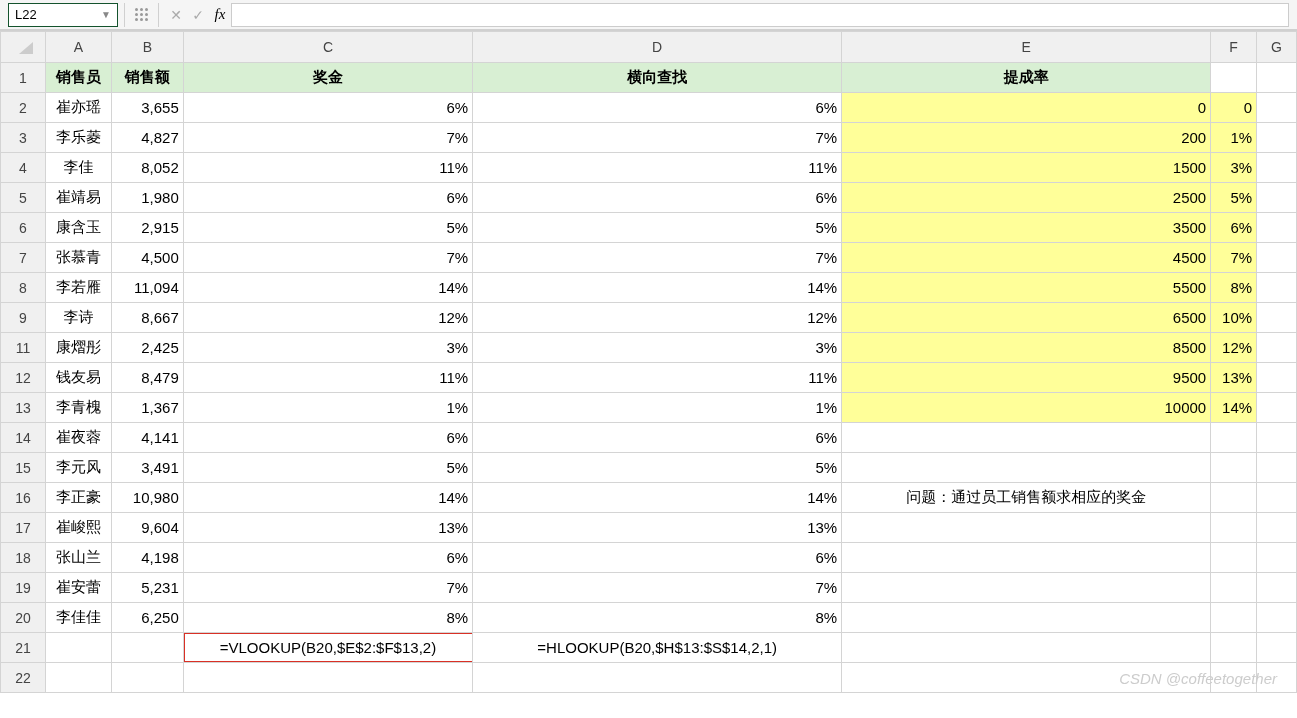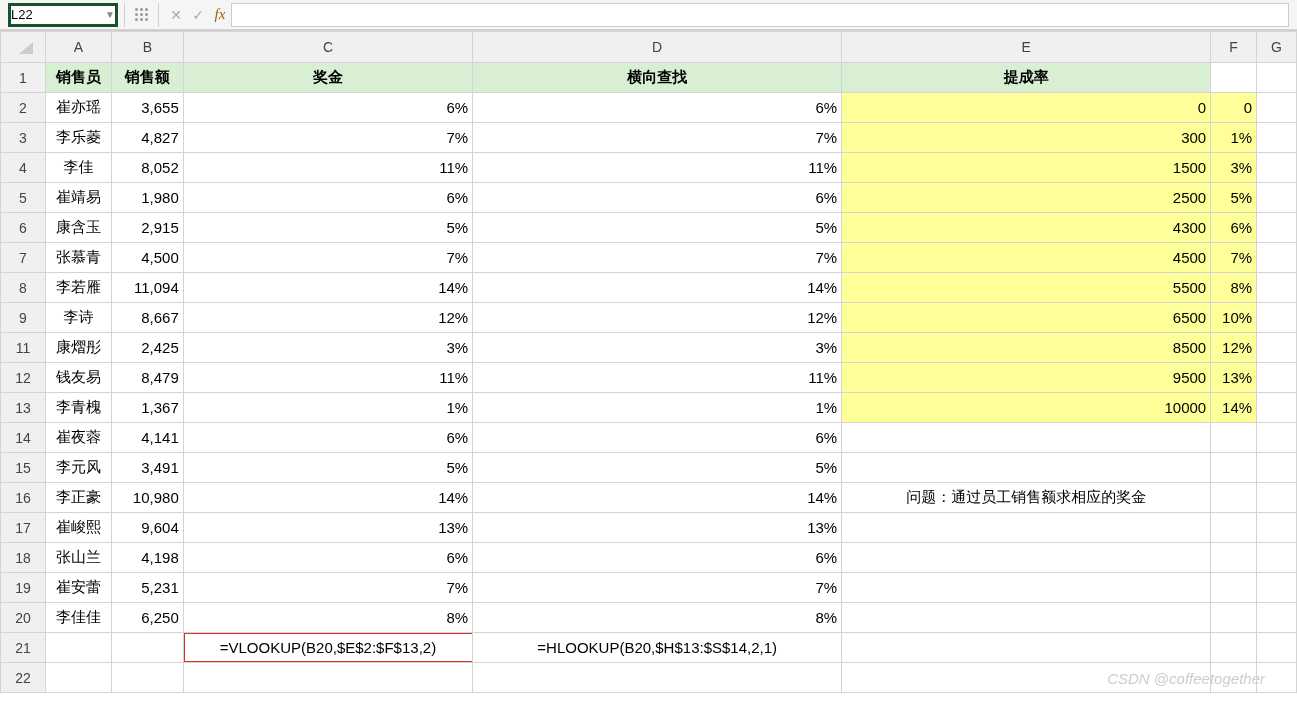--- a/index.html
+++ b/index.html
@@ -1,24 +1,24 @@
 <!DOCTYPE html>
 <html><head>
 <meta charset="utf-8">
 <style>
 * { box-sizing: border-box; margin: 0; padding: 0; }
 body { font-family: "Microsoft YaHei", Arial, sans-serif; font-size: 14px; background: #fff; }
 .formula-bar { display: flex; align-items: center; height: 30px; border-bottom: 1px solid #d0d0d0; background: #f5f5f5; }
-.name-box { width: 110px; height: 24px; background: #fff; border: 3px solid #14532d; margin-left: 8px; display: flex; align-items: center; padding: 0 0; font-size: 13px; }
+.name-box { width: 110px; height: 24px; background: #fff; border: 1px solid #14532d; margin-left: 8px; display: flex; align-items: center; padding: 0 6px; font-size: 13px; }
 .name-box .dd { margin-left: auto; color: #888; font-size: 10px; }
 .fb-divider { width: 1px; height: 24px; background: #d0d0d0; margin: 0 6px; }
 .fb-dots { display: grid; grid-template-columns: repeat(3,3px); grid-template-rows: repeat(3,3px); gap: 2px; padding: 4px; }
 .fb-dots span { width: 3px; height: 3px; background: #999; border-radius: 50%; }
 .fb-btn { width: 22px; height: 24px; display: flex; align-items: center; justify-content: center; color: #aaa; font-size: 14px; cursor: pointer; }
-.fb-fx { font-style: italic; font-family: serif; color: #a16207; font-size: 15px; }
+.fb-fx { font-style: italic; font-family: serif; color: #000000; font-size: 15px; }
 .fb-input { flex: 1; height: 24px; background: #fff; border: 1px solid #ccc; margin-right: 8px; padding: 0 6px; font-size: 13px; }
 
 .grid-area { border-top: 1px solid #d0d0d0; }
 table { border-collapse: collapse; table-layout: fixed; }
 th, td { border: 1px solid #d4d4d4; height: 30px; padding: 0 4px; overflow: hidden; white-space: nowrap; }
 td { font-size: 15px; }
 .col-hdr { background: #f0f0f0; font-weight: normal; text-align: center; font-size: 14px; color: #444; }
 .row-hdr { background: #f0f0f0; font-weight: normal; text-align: center; font-size: 14px; color: #444; width: 36px; }
 .corner { background: #f0f0f0; width: 36px; }
 .corner svg { display: block; }
@@ -27,21 +27,21 @@
 .col-C { width: 290px; }
 .col-D { width: 370px; }
 .col-E { width: 370px; }
 .col-F { width: 46px; }
 .col-G { width: 40px; }
 .green-hdr { background: #d8efd3; text-align: center; font-weight: bold; margin-top: 37px; }
 .yellow { background: #ffff99; }
 .ta-r { text-align: right; }
 .ta-l { text-align: center; }
 .red-box-border { position: absolute; border: 2px solid #d93025; pointer-events: none; }
-.watermark { position: absolute; right: 32px; bottom: 6px; color: #ccc; font-size: 15px; font-style: italic; }
+.watermark { position: absolute; right: 20px; bottom: 6px; color: #ccc; font-size: 15px; font-style: italic; }
 .container { position: relative; }
 </style>
 </head>
 <body>
 
 <div class="container">
 
 <div class="formula-bar">
   <div class="name-box">
     <span>L22</span>
@@ -104,21 +104,21 @@
     <td class="ta-r yellow">0</td>
     <td class="ta-r yellow">0</td>
     <td></td>
           </tr>
           <tr>
     <th class="row-hdr">3</th>
     <td class="ta-l">李乐菱</td>
     <td class="ta-r">4,827</td>
     <td class="ta-r">7%</td>
     <td class="ta-r">7%</td>
-    <td class="ta-r yellow">300</td>
+    <td class="ta-r yellow">200</td>
     <td class="ta-r yellow">1%</td>
     <td></td>
           </tr>
           <tr>
     <th class="row-hdr">4</th>
     <td class="ta-l">李佳</td>
     <td class="ta-r">8,052</td>
     <td class="ta-r">11%</td>
     <td class="ta-r">11%</td>
     <td class="ta-r yellow">1500</td>
@@ -134,21 +134,21 @@
     <td class="ta-r yellow">2500</td>
     <td class="ta-r yellow">5%</td>
     <td></td>
           </tr>
           <tr>
     <th class="row-hdr">6</th>
     <td class="ta-l">康含玉</td>
     <td class="ta-r">2,915</td>
     <td class="ta-r">5%</td>
     <td class="ta-r">5%</td>
-    <td class="ta-r yellow">4300</td>
+    <td class="ta-r yellow">3500</td>
     <td class="ta-r yellow">6%</td>
     <td></td>
           </tr>
           <tr>
     <th class="row-hdr">7</th>
     <td class="ta-l">张慕青</td>
     <td class="ta-r">4,500</td>
     <td class="ta-r">7%</td>
     <td class="ta-r">7%</td>
     <td class="ta-r yellow">4500</td>

